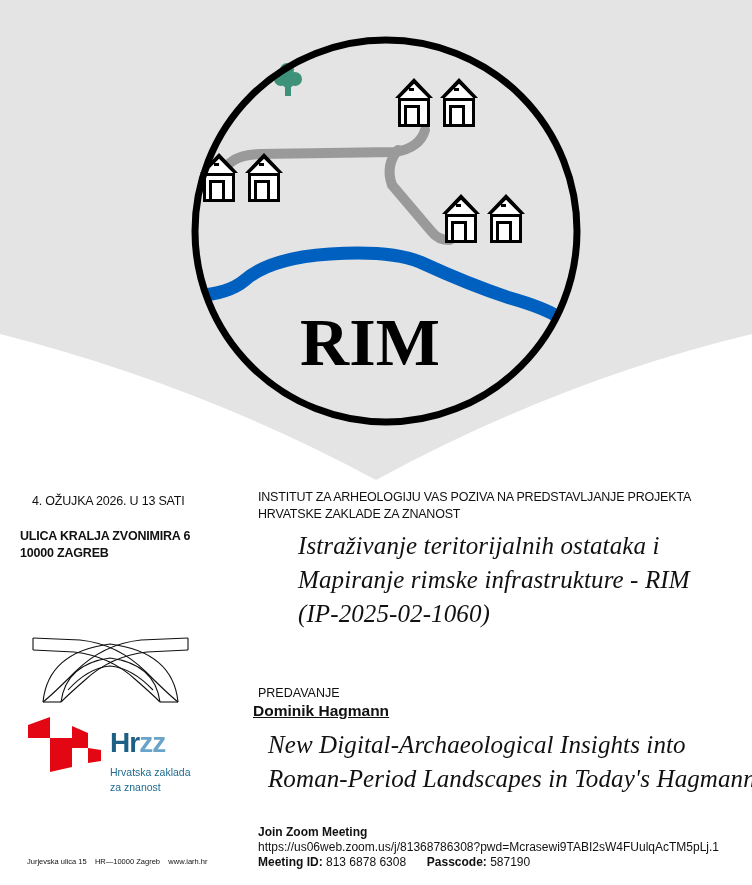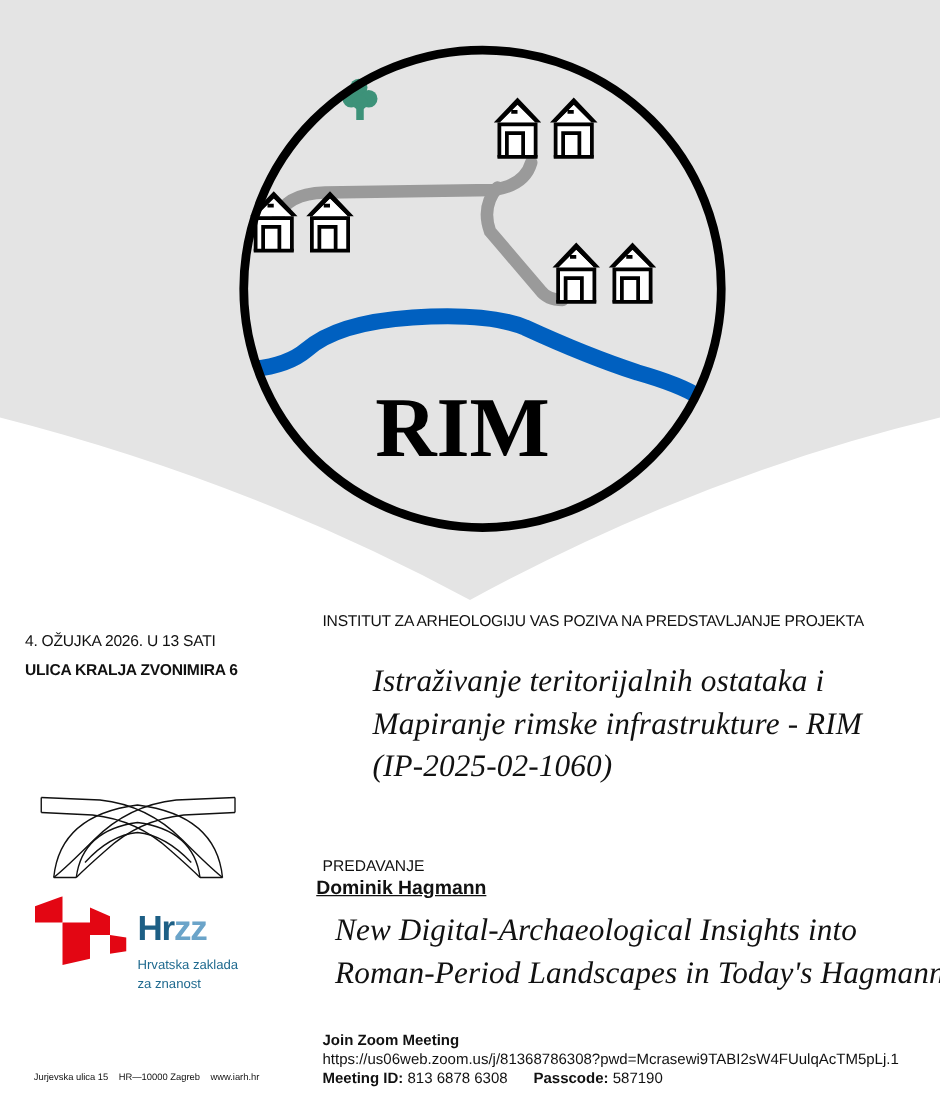--- a/index.html
+++ b/index.html
@@ -1,20 +1,20 @@
 <!DOCTYPE html>
 <html><head>
 <meta charset="utf-8">
 <style>
   html, body { margin: 0; padding: 0; }
   body { width: 752px; height: 885px; position: relative; background: #ffffff; overflow: hidden; font-family: "Liberation Sans", "DejaVu Sans", sans-serif; color: #111; }
   .bg-svg { position: absolute; left: 0; top: 0; }
   .abs { position: absolute; }
   .caps { font-size: 12.5px; letter-spacing: -0.2px; line-height: 17px; color: #111; }
-  .date { left: 20px; top: 493px; margin-top: 12px; }
+  .date { left: 32px; top: 493px; }
   .addr { left: 20px; top: 528px; font-weight: 600; }
   .addr div { line-height: 17px; }
   .invite { left: 258px; top: 489px; width: 480px; line-height: 17px; }
   .serif-title { font-family: "Liberation Serif", "DejaVu Serif", serif; font-style: italic; font-size: 25px; line-height: 34px; color: #111; letter-spacing: 0.1px; }
   .project-title { left: 258px; top: 529px; width: 490px; margin-left: 40px; }
   .lecture-label { left: 258px; top: 686px; font-size: 12.5px; }
   .lecturer { left: 253px; top: 702px; font-size: 15.5px; font-weight: 700; text-decoration: underline; }
   .lecture-title { left: 268px; top: 728px; width: 490px; }
   .zoom-block { left: 258px; top: 825px; font-size: 12px; line-height: 15px; color: #111; }
   .zoom-block b { font-weight: 700; }
@@ -78,20 +78,21 @@
     <use href="#house" x="45" y="0"></use>
   </g>
 
   <circle cx="386" cy="231" r="191" fill="none" stroke="#000" stroke-width="7"></circle>
   <text class="rim-text" x="370" y="365" text-anchor="middle" fill="#000">RIM</text>
 </svg>
 
 <div class="abs caps date">4. OŽUJKA 2026. U 13 SATI</div>
 <div class="abs caps addr">
   <div>ULICA KRALJA ZVONIMIRA 6</div>
+  <div>10000 ZAGREB</div>
 </div>
 
 <svg class="abs" style="left:28px;top:632px" width="165" height="72" viewBox="0 0 165 72">
   <g fill="none" stroke="#111" stroke-width="1.1">
     <path d="M5,6 L52,8 Q90,12 118,40 Q140,62 150,70"></path>
     <path d="M5,18 L46,20 Q82,24 108,48 Q124,62 132,70"></path>
     <path d="M5,6 L5,18"></path>
     <path d="M160,6 L113,8 Q75,12 47,40 Q25,62 15,70"></path>
     <path d="M160,18 L119,20 Q83,24 57,48 Q41,62 33,70"></path>
     <path d="M160,6 L160,18"></path>
@@ -114,20 +115,21 @@
 </div>
 <div class="abs hrzz-sub">
   <div>Hrvatska zaklada</div>
   <div>za znanost</div>
 </div>
 
 <div class="abs footer">Jurjevska ulica 15    HR—10000 Zagreb    www.iarh.hr</div>
 
 <div class="abs caps invite">
   <div>INSTITUT ZA ARHEOLOGIJU VAS POZIVA NA PREDSTAVLJANJE PROJEKTA</div>
+  <div>HRVATSKE ZAKLADE ZA ZNANOST</div>
 </div>
 
 <div class="abs serif-title project-title">
   <div>Istraživanje teritorijalnih ostataka i</div>
   <div>Mapiranje rimske infrastrukture - RIM</div>
   <div>(IP-2025-02-1060)</div>
 </div>
 
 <div class="abs lecture-label">PREDAVANJE</div>
 <div class="abs lecturer">Dominik Hagmann</div>

